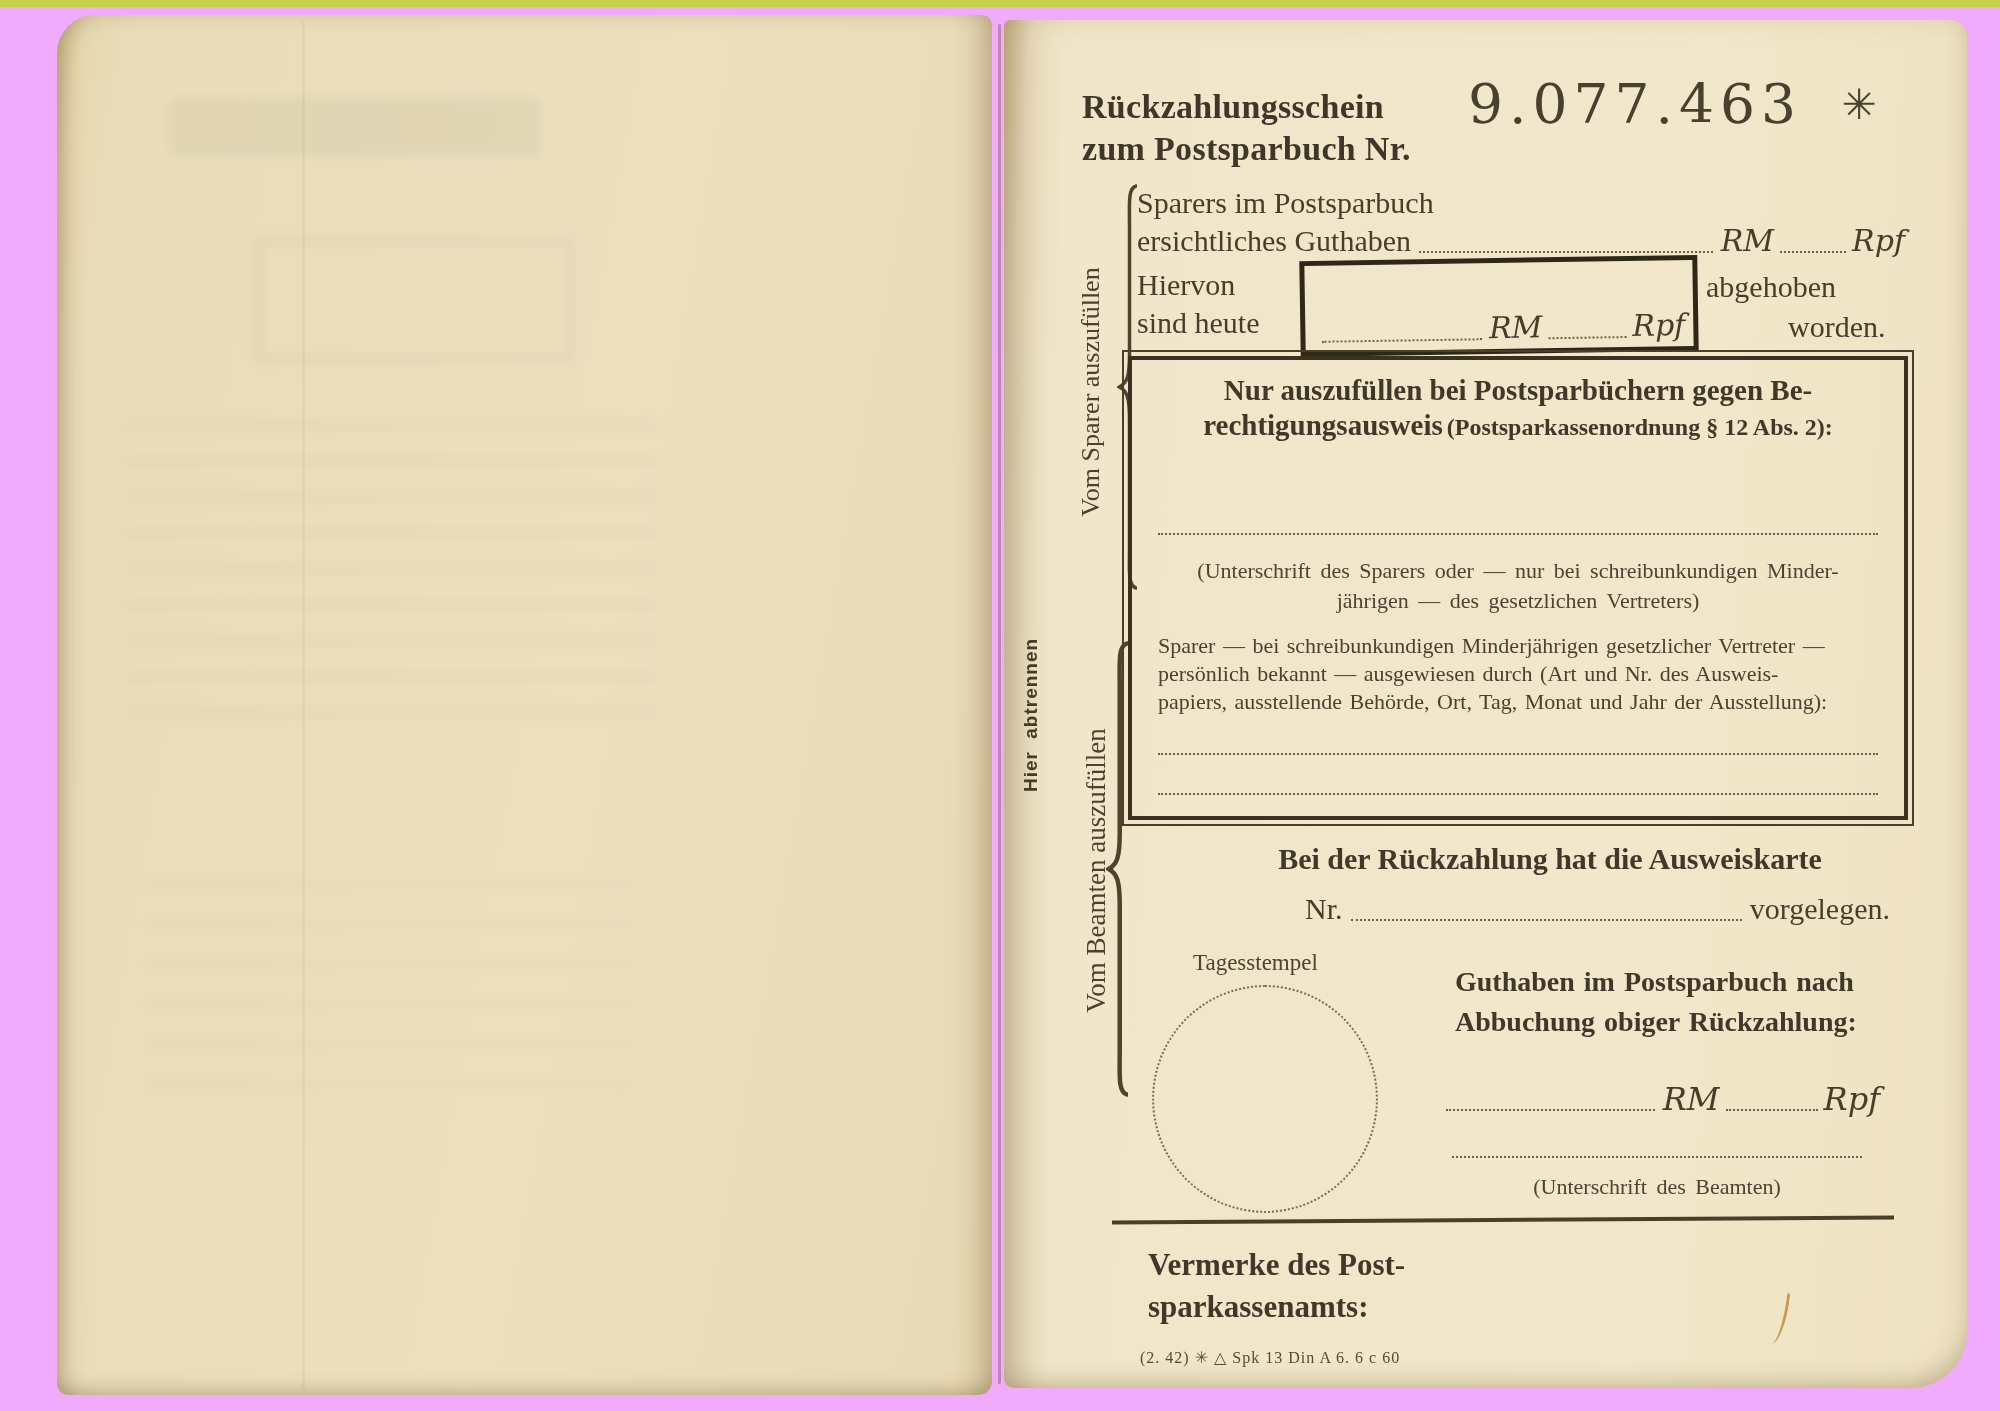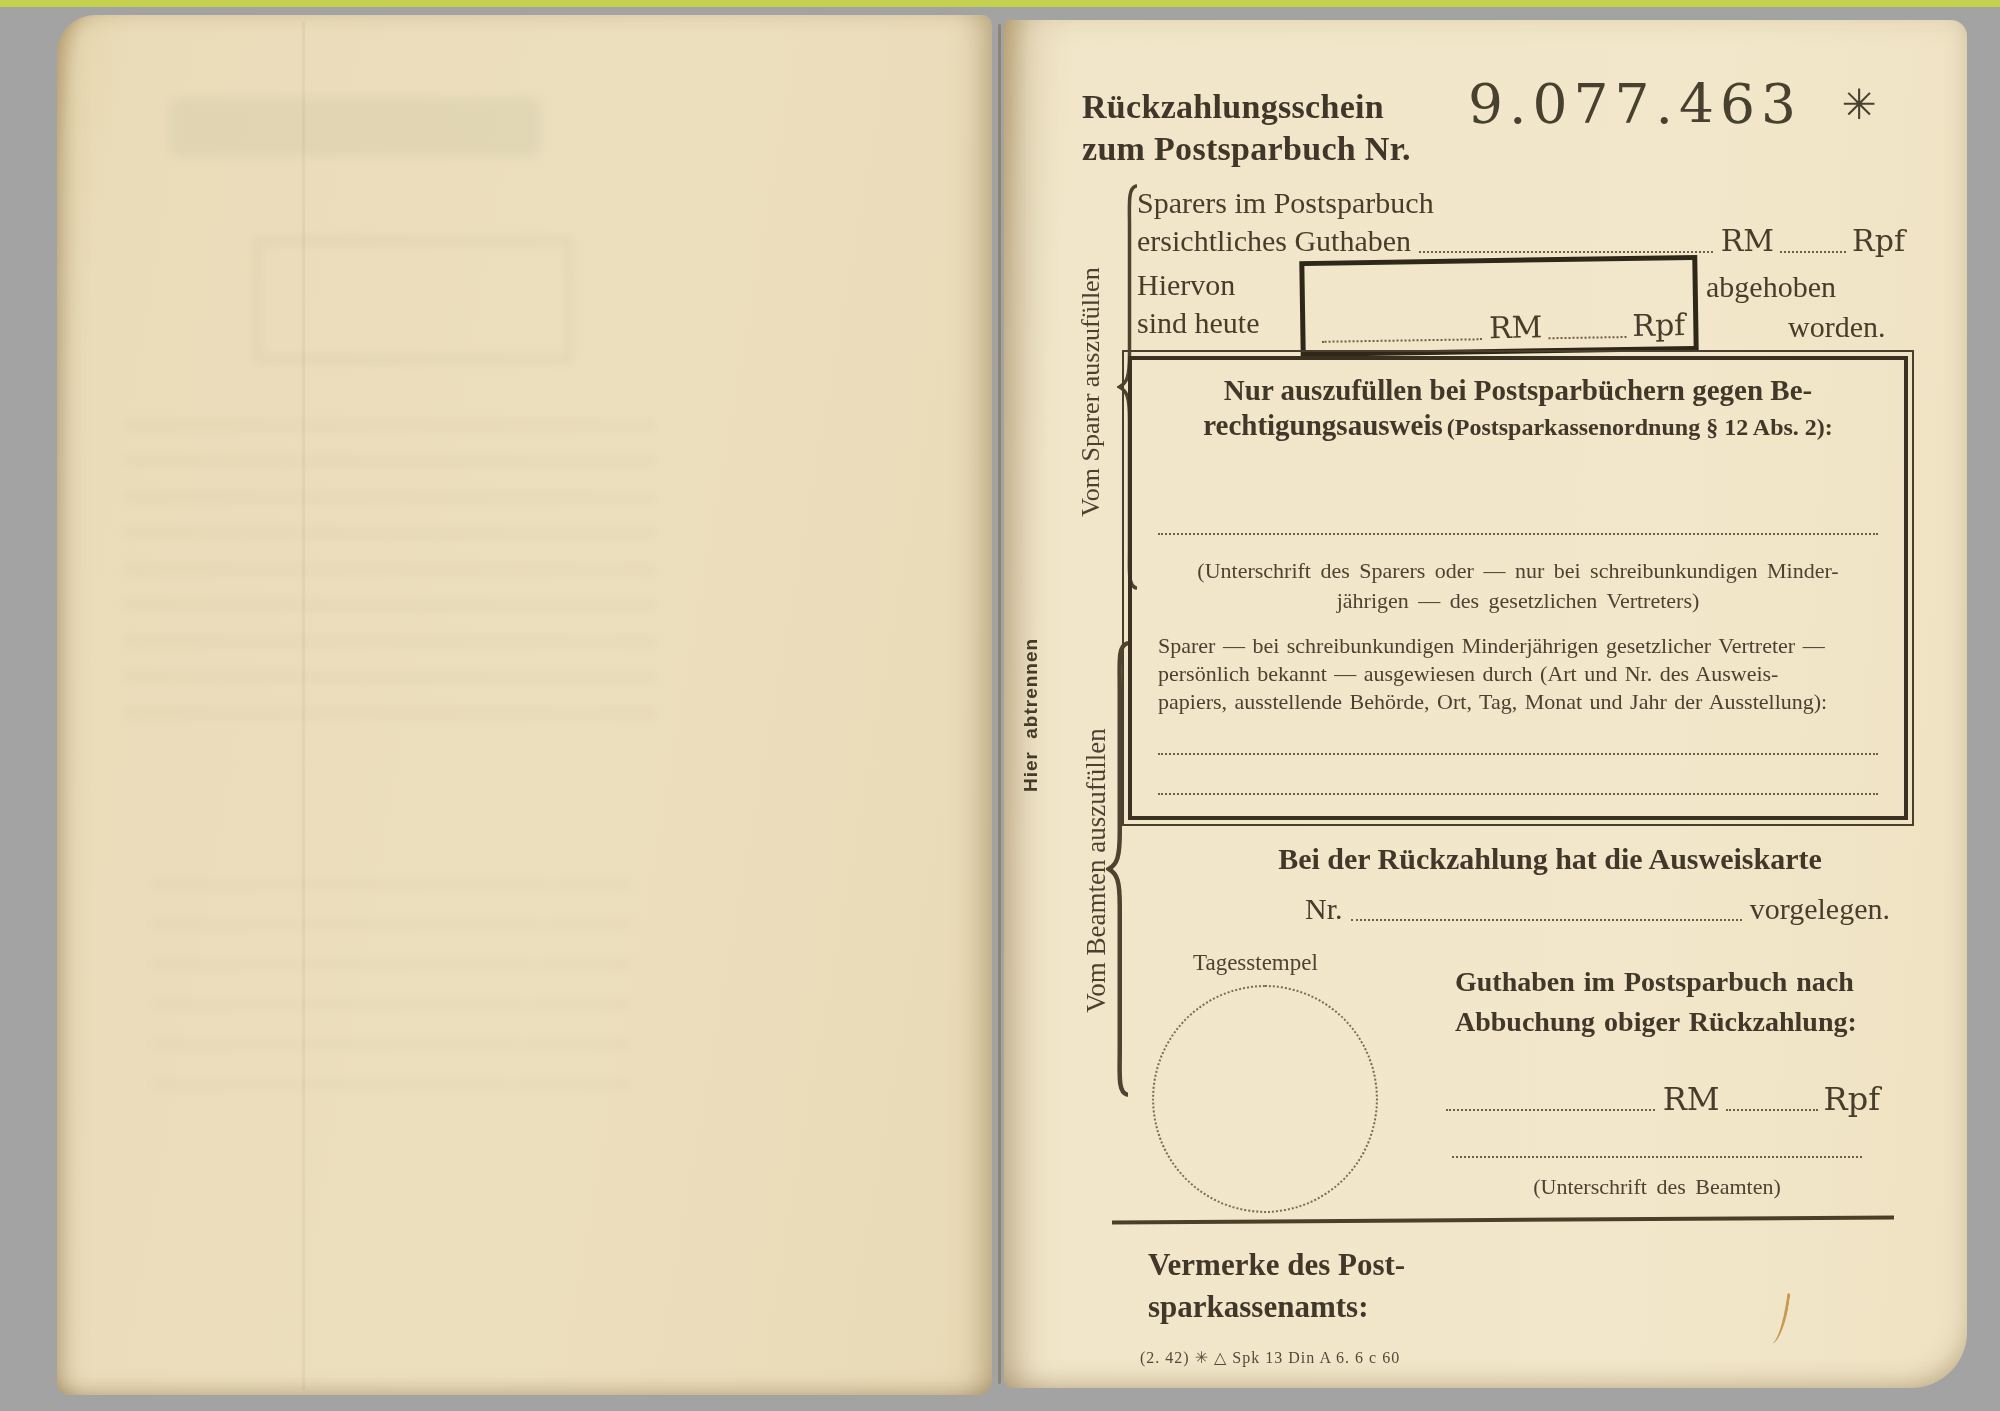--- a/index.html
+++ b/index.html
@@ -1,17 +1,17 @@
 <!DOCTYPE html>
 <html><head>
 <meta charset="utf-8">
 <style>
   html,body{margin:0;padding:0;background:#e9eae8;}
   .stage{position:relative;width:2000px;height:1411px;overflow:hidden;
-         background:#a3a3a3;font-family:"Liberation Serif","DejaVu Sans",serif;color:#4a3e2c;}
+         background:#f0abfc;font-family:"Liberation Serif","DejaVu Sans",serif;color:#4a3e2c;}
   .abs{position:absolute;}
   
   .top-stripe{left:0;top:0;width:2000px;height:7px;}
   
   .left-page{left:57px;top:15px;width:935px;height:1380px;
     border-radius:38px 10px 14px 12px;
     background:linear-gradient(100deg,#d8c497 0%,#e7d8b1 2.5%,#eadcb9 7%,#ecdfbe 55%,#e9dab6 100%);
     box-shadow:inset -26px 0 32px -18px rgba(120,95,55,.45), inset 18px 0 24px -14px rgba(125,98,58,.5),
                inset 0 -14px 22px -14px rgba(110,88,50,.35);}
   .right-page{left:1004px;top:20px;width:963px;height:1368px;
@@ -27,21 +27,21 @@
       background:repeating-linear-gradient(rgba(150,140,100,.05) 0 10px,transparent 10px 36px);}
   .g4{left:150px;top:880px;width:480px;height:220px;
       background:repeating-linear-gradient(rgba(150,140,100,.04) 0 9px,transparent 9px 40px);}
   .crease{left:302px;top:22px;width:3px;height:1368px;background:rgba(120,100,60,.07);}
   
   .t-title{font-weight:700;font-size:34px;line-height:42px;color:#40372a;letter-spacing:.3px;}
   .t-num{font-family:"DejaVu Serif",serif;font-size:55px;color:#49412f;letter-spacing:6px;white-space:nowrap;}
   .sym{font-family:"DejaVu Sans",sans-serif;}
   .t-body{font-size:30px;line-height:38px;color:#483d2b;}
   .t-bold{font-weight:700;color:#42382a;}
-  .scr{font-family:"DejaVu Serif",serif;}
+  .scr{font-style:italic;font-family:"DejaVu Serif",serif;}
   .row{display:flex;align-items:flex-end;}
   .dots{flex:1;border-bottom:2px dotted #6e5f46;margin:0 8px 7px 8px;height:1px;}
   .dots-fixed{border-bottom:2px dotted #6e5f46;margin:0 6px 7px 6px;height:1px;}
   .hdots{border-bottom:2.5px dotted #6e5f46;}
   .vlabel{white-space:nowrap;text-align:center;transform:rotate(-90deg);color:#4c4130;}
   .cap{font-size:22px;line-height:29px;color:#4e4333;word-spacing:4px;}
   .brace path{stroke:#4f4330;fill:none;stroke-linecap:round;}
   .wd-box{border:5px solid #2f2718;transform:rotate(-0.9deg);}
   .auth-box{border:4px solid #3a3122;outline:2px solid #4a3f2d;outline-offset:4px;}
   .rule{background:#4c3f2a;transform:rotate(-0.35deg);}

